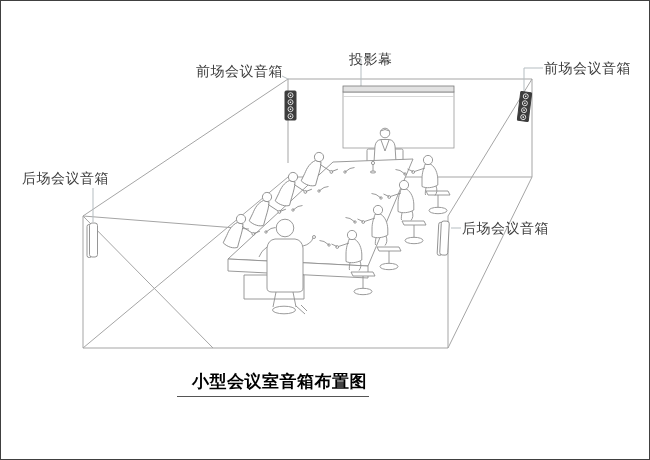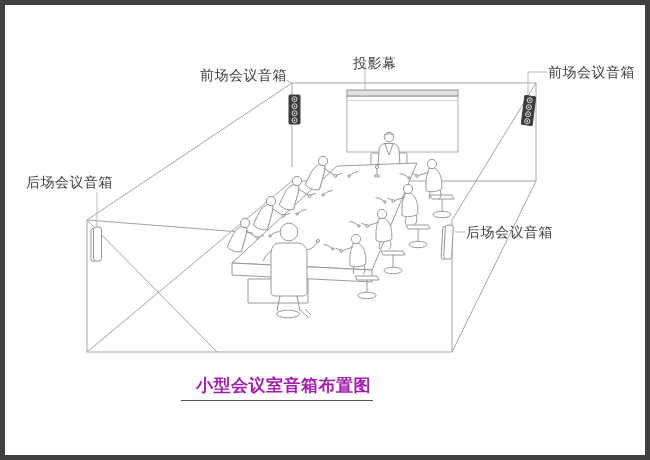--- a/index.html
+++ b/index.html
@@ -1,28 +1,28 @@
 <!DOCTYPE html>
 <html><head>
 <meta charset="utf-8">
 <style>
   html,body{margin:0;padding:0;background:#fff;}
   .canvas{
     position:relative;width:650px;height:460px;background:#ffffff;
-    border:5px solid #404040;box-sizing:border-box;overflow:hidden;
+    border:1px solid #404040;box-sizing:border-box;overflow:hidden;
     font-family:"Liberation Serif","DejaVu Serif",serif;
   }
   .canvas svg{position:absolute;left:0;top:0;}
   .lbl{
     position:absolute;font-size:14px;line-height:15px;color:#3d3d3d;
     white-space:nowrap;letter-spacing:0.5px;
   }
   .title{
     position:absolute;left:191px;top:371px;font-size:17px;line-height:20px;
-    color:#a21caf;font-weight:600;white-space:nowrap;letter-spacing:0.5px;
+    color:#000000;font-weight:600;white-space:nowrap;letter-spacing:0.5px;
   }
   .title-underline{
     position:absolute;left:176px;top:395px;width:192px;height:0;
     border-top:1px solid #555;
   }
   .room{stroke:#a5a5a5;stroke-width:1;fill:none;}
   .leader{stroke:#b5bdc1;stroke-width:1;fill:none;}
   .fig{stroke:#8f8f8f;stroke-width:0.9;fill:#ffffff;}
   .figl{stroke:#8f8f8f;stroke-width:0.9;fill:none;}
   .tbl{stroke:#8f8f8f;stroke-width:0.9;fill:#ffffff;}

